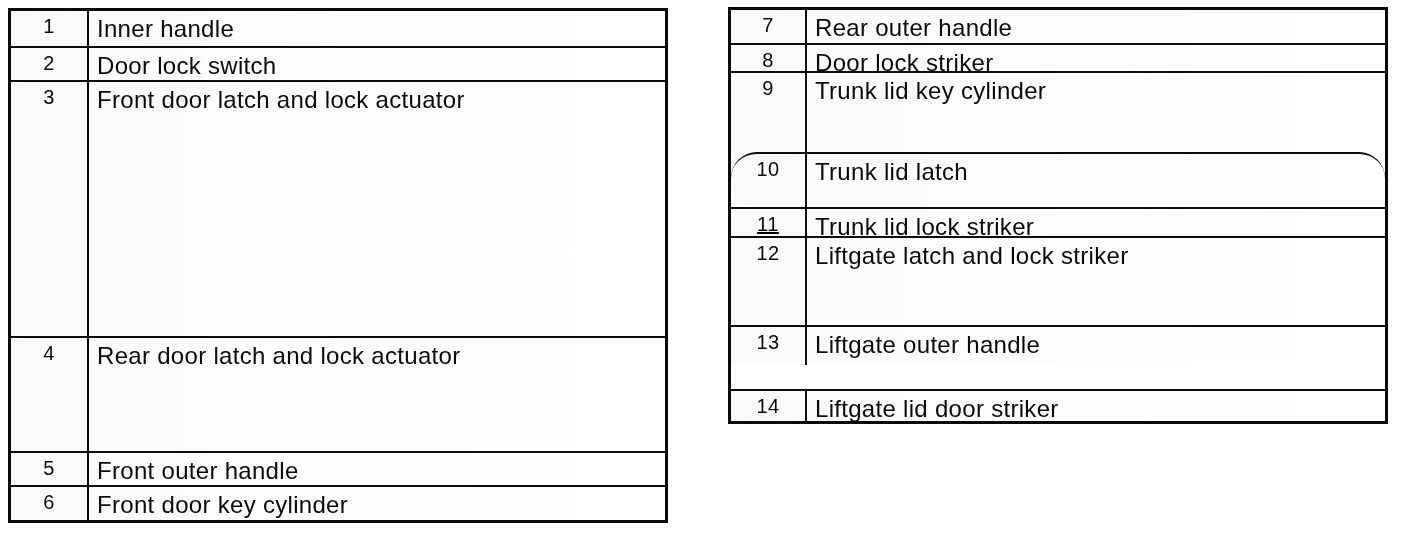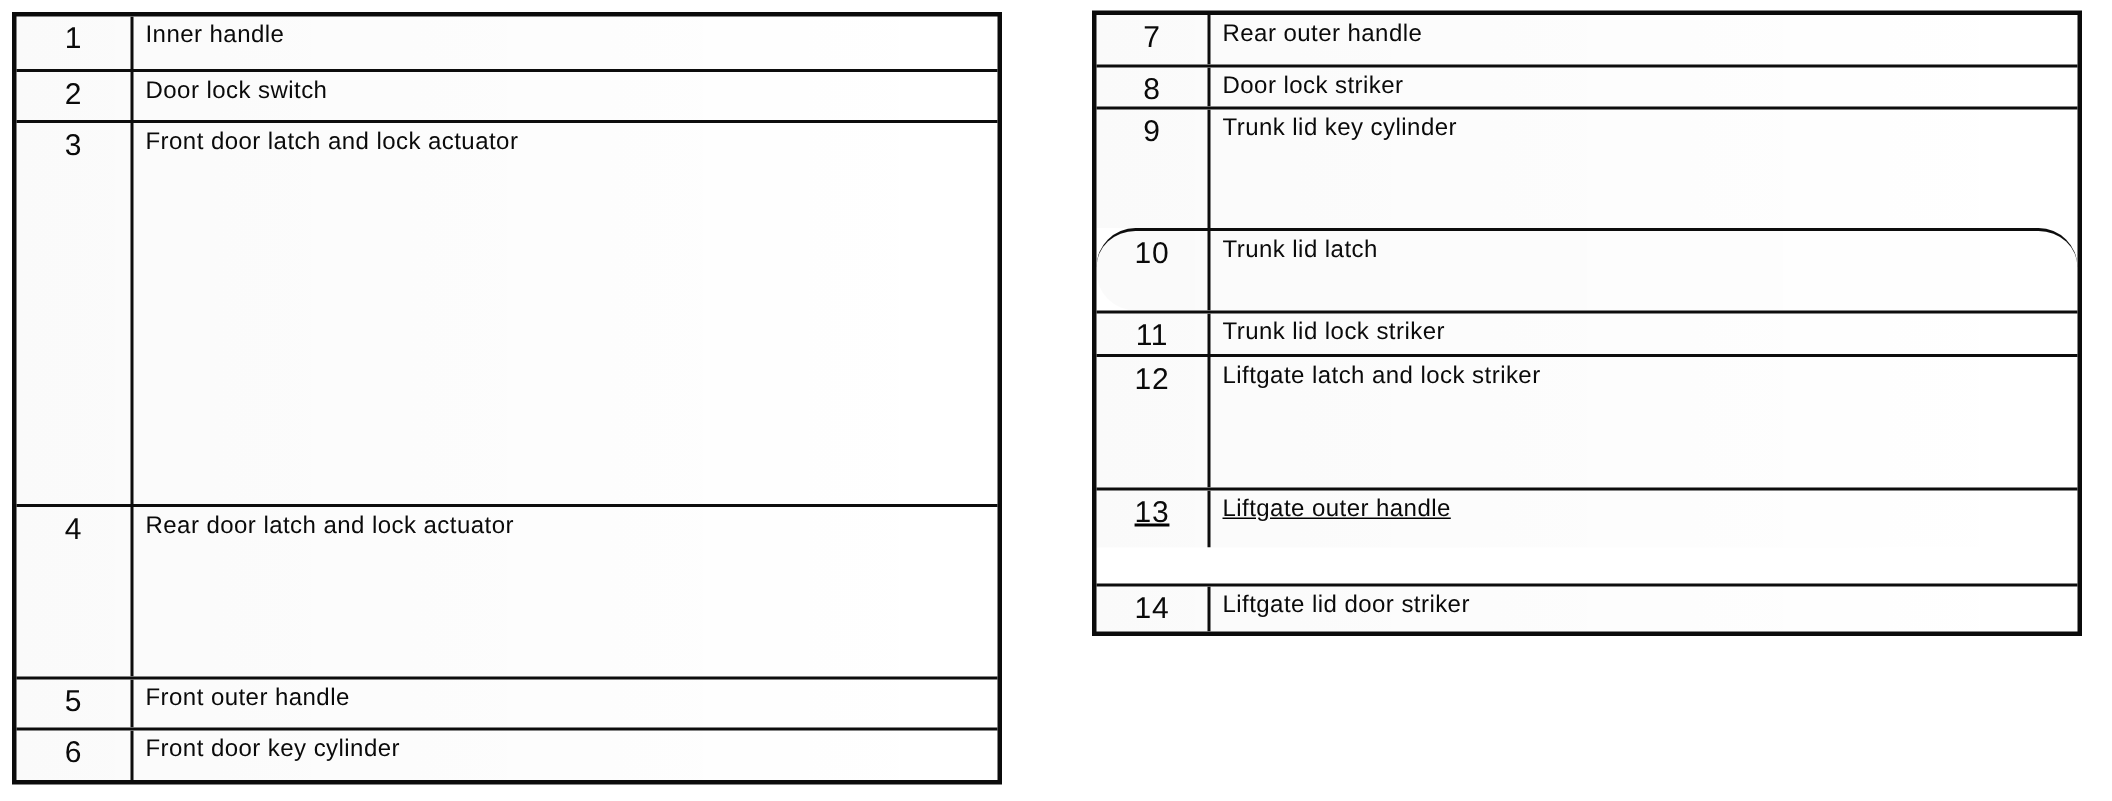--- a/index.html
+++ b/index.html
@@ -44,21 +44,21 @@
     font-size: 20px;
     letter-spacing: 0.5px;
     color: #0a0a0a;
   }
   .legend-table.left  .num-cell { width: 78px; }
   .legend-table.right .num-cell { width: 76px; }
   .label-cell {
     box-sizing: border-box;
     flex: 1 1 auto;
     padding: 4px 6px 0 8px;
-    font-size: 16px;
+    font-size: 24px;
     letter-spacing: 0.3px;
     color: #0a0a0a;
     white-space: nowrap;
   }
   
   .row { background-image: linear-gradient(to right, rgba(0,0,0,0.02), rgba(0,0,0,0)); }
 </style>
 </head>
 <body>
 
@@ -99,29 +99,29 @@
         <div class="label-cell">Door lock striker</div>
       </div>
       <div class="row" style="height: 89px;">
         <div class="num-cell">9</div>
         <div class="label-cell">Trunk lid key cylinder</div>
       </div>
       <div class="row" style="height: 61px; border-radius: 26px;">
         <div class="num-cell">10</div>
         <div class="label-cell">Trunk lid latch</div>
       </div>
-      <div class="row" style="height: 32px;">
+      <div class="row" style="height: 32px; text-decoration: underline;">
         <div class="num-cell">11</div>
         <div class="label-cell">Trunk lid lock striker</div>
       </div>
       <div class="row" style="height: 98px; justify-content: center;">
         <div class="num-cell">12</div>
         <div class="label-cell">Liftgate latch and lock striker</div>
       </div>
-      <div class="row" style="height: 44px; text-decoration: underline;">
+      <div class="row" style="height: 44px;">
         <div class="num-cell">13</div>
         <div class="label-cell">Liftgate outer handle</div>
       </div>
       <div class="row" style="height: 35px; margin-top: 24px;">
         <div class="num-cell">14</div>
         <div class="label-cell">Liftgate lid door striker</div>
       </div>
     </div>
 </div>
 

